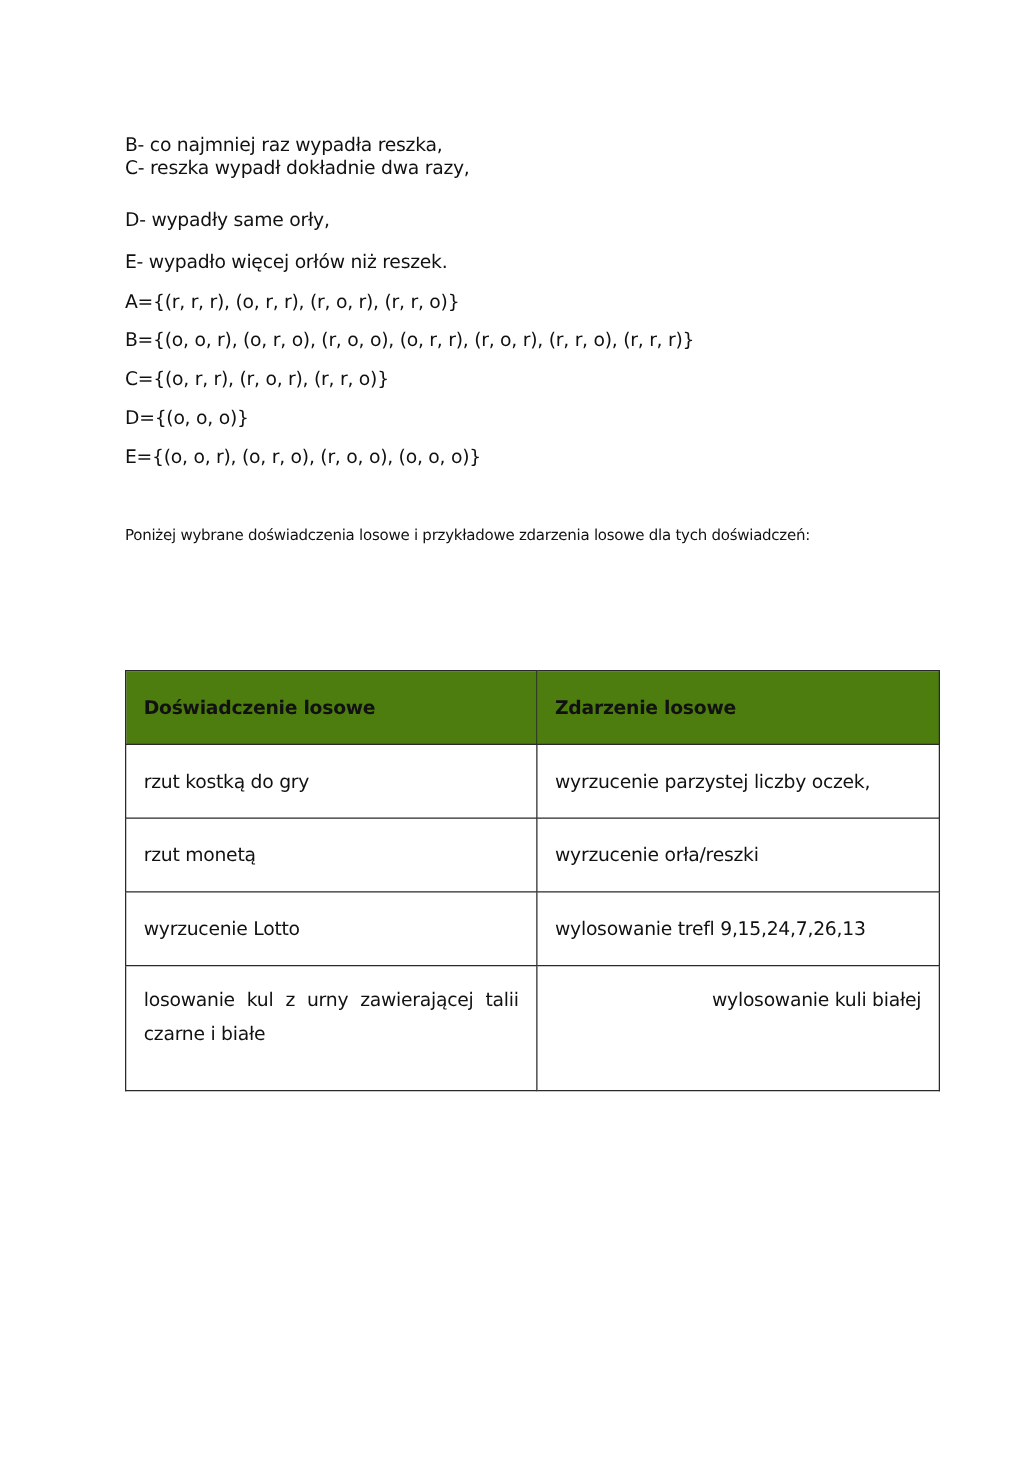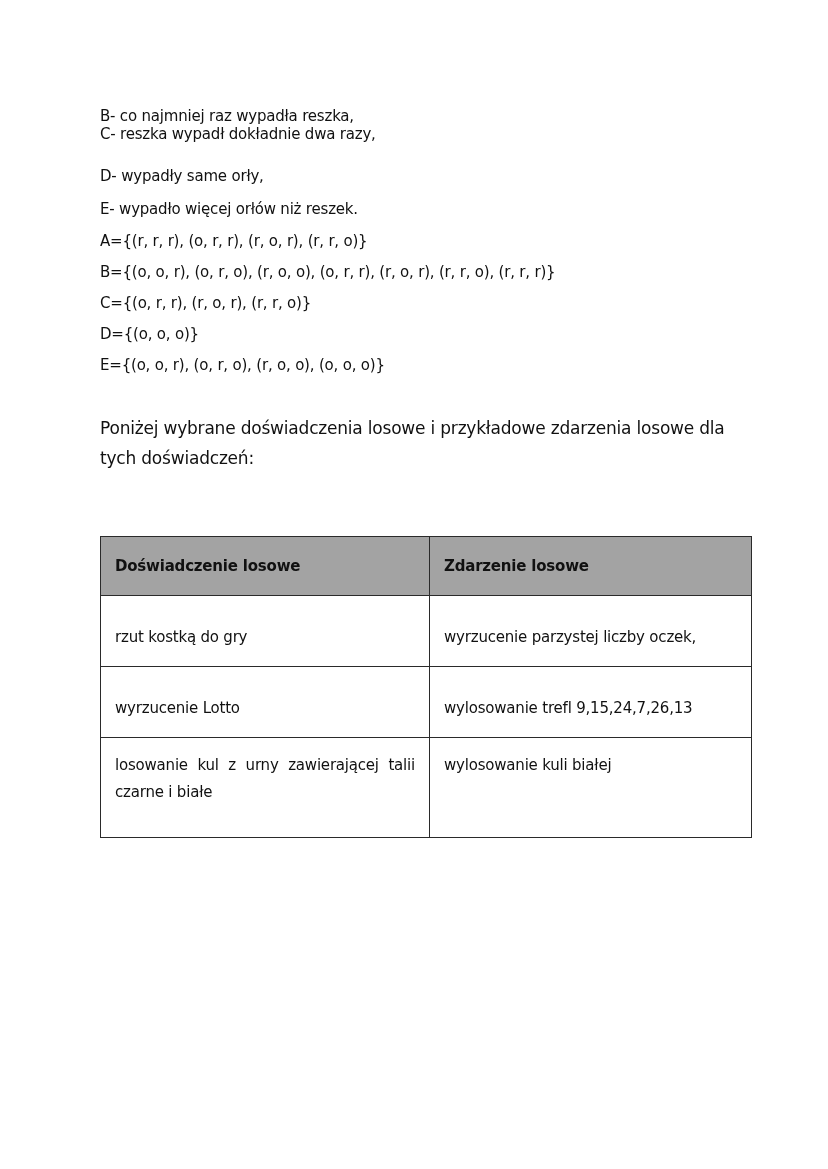--- a/index.html
+++ b/index.html
@@ -6,35 +6,35 @@
   body {
     width: 828px; height: 1169px; position: relative; overflow: hidden;
     font-family: "DejaVu Sans", sans-serif; color: #111111;
   }
   .line {
     position: absolute; left: 100px; font-size: 15px; line-height: 24px;
     white-space: nowrap; letter-spacing: -0.2px;
   }
   .para {
     position: absolute; left: 100px; top: 413px; width: 660px;
-    font-size: 17px; line-height: 30px; letter-spacing: -0.2px;
+    font-size: 12px; line-height: 30px; letter-spacing: -0.2px;
   }
   table.exp {
     position: absolute; left: 100px; top: 536px;
     width: 652px; border-collapse: collapse;
     font-size: 15px;
   }
   table.exp td, table.exp th {
     border: 1.5px solid #2a2a2a; text-align: left; vertical-align: top;
     padding: 0 14px; letter-spacing: -0.2px;
   }
-  table.exp th { background: #a3a3a3; font-weight: bold; height: 58px; vertical-align: middle; }
-  table.exp td { height: 58px; padding-top: 12px; vertical-align: middle; }
+  table.exp th { background: #4d7c0f; font-weight: bold; height: 58px; vertical-align: middle; }
+  table.exp td { height: 58px; padding-top: 0; vertical-align: middle; }
   table.exp td.c1 { width: 300px; }
-  table.exp tr.tall td { height: 85px; vertical-align: top; padding-top: 14px; line-height: 27px; }
+  table.exp tr.tall td { height: 85px; vertical-align: top; padding-top: 14px; line-height: 27px; text-align: right; }
   table.exp tr.tall td.c1 { text-align: justify; }
 </style>
 </head>
 <body>
 
 <div>
   <div class="line" style="top:104px">B- co najmniej raz wypadła reszka,</div>
   <div class="line" style="top:122px">C- reszka wypadł dokładnie dwa razy,</div>
   <div class="line" style="top:164px">D- wypadły same orły,</div>
   <div class="line" style="top:197px">E- wypadło więcej orłów niż reszek.</div>
@@ -54,20 +54,24 @@
   <tbody>
       <tr>
     <th class="c1">Doświadczenie losowe</th>
     <th>Zdarzenie losowe</th>
   </tr>
   <tr>
     <td class="c1">rzut kostką do gry</td>
     <td>wyrzucenie parzystej liczby oczek,</td>
   </tr>
   <tr>
+    <td class="c1">rzut monetą</td>
+    <td>wyrzucenie orła/reszki</td>
+  </tr>
+  <tr>
     <td class="c1">wyrzucenie Lotto</td>
     <td>wylosowanie trefl 9,15,24,7,26,13</td>
   </tr>
   <tr class="tall">
     <td class="c1">losowanie kul z urny zawierającej talii czarne i białe</td>
     <td>wylosowanie kuli białej</td>
   </tr>
 </tbody>
   </table>
 

